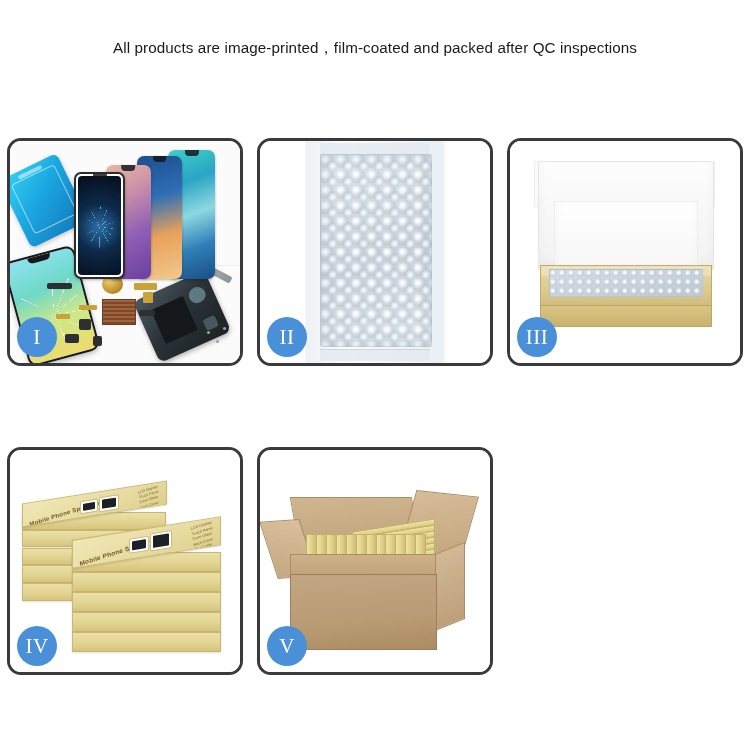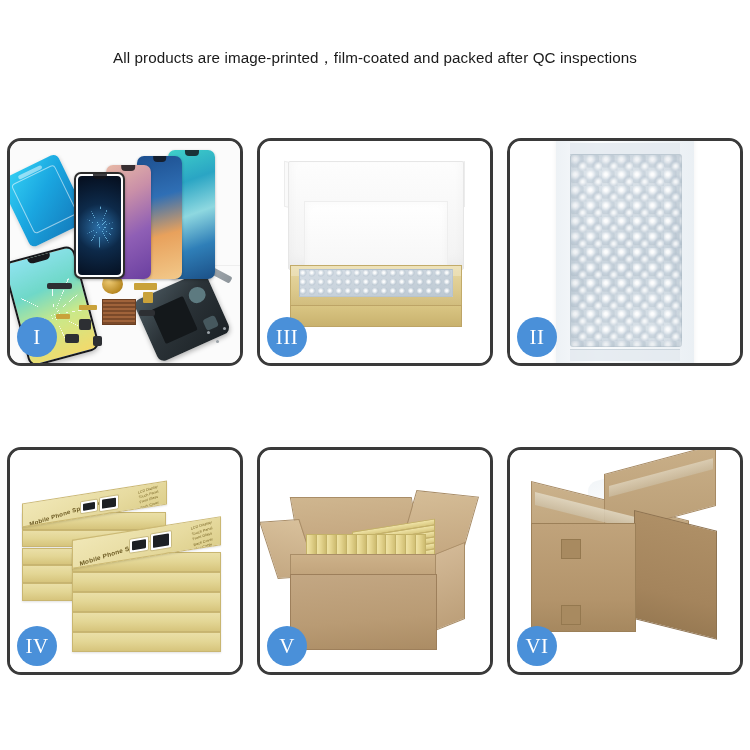--- a/index.html
+++ b/index.html
@@ -16,21 +16,21 @@
   .title {
     font-family: "Liberation Sans", sans-serif;
     font-size: 35px;
     font-weight: 400;
     letter-spacing: 1.4px;
     color: #111111;
     line-height: 1.05;
     white-space: nowrap;
   }
   .subtitle {
-    margin-top: 18px;
+    margin-top: 8px;
     font-family: "Liberation Sans", sans-serif;
     font-size: 15.2px;
     font-weight: 400;
     color: #1a1a1a;
     letter-spacing: .1px;
     white-space: nowrap;
     text-align: center;
   }
 
   
@@ -402,47 +402,47 @@
         <div class="tool"></div>
         <div class="screw" style="right:9%;bottom:9%"></div>
         <div class="screw" style="right:13%;bottom:13%"></div>
         <div class="screw" style="right:6%;bottom:15%"></div>
       </div>
       <div class="badge">I</div>
     </div>
 
     <div class="panel">
       <div class="stage">
+        <div class="p2bg"></div>
+        <div class="wrapsheet"></div>
+        <div class="sealtop"></div>
+        <div class="bubbles"></div>
+        <div class="sealbot"></div>
+      </div>
+      <div class="badge">II</div>
+    </div>
+
+    <div class="panel">
+      <div class="stage">
         <div class="p3bg"></div>
         <div class="lidear-l"></div>
         <div class="lidear-r"></div>
         <div class="lidback"></div>
         <div class="foam"></div>
         <div class="sideL"></div>
         <div class="sideR"></div>
         <div class="boxbase"></div>
         <div class="innerwrap"></div>
         <div class="boxfront"></div>
       </div>
       <div class="badge">III</div>
     </div>
 
     <div class="panel">
       <div class="stage">
-        <div class="p2bg"></div>
-        <div class="wrapsheet"></div>
-        <div class="sealtop"></div>
-        <div class="bubbles"></div>
-        <div class="sealbot"></div>
-      </div>
-      <div class="badge">II</div>
-    </div>
-
-    <div class="panel">
-      <div class="stage">
         <div class="p4bg"></div>
 
         <div class="kbox" style="left:5%;top:28%;width:62%;height:7%;"></div>
         <div class="kbox" style="left:5%;top:36%;width:62%;height:7%;"></div>
         <div class="kbox" style="left:5%;top:44%;width:62%;height:7%;"></div>
         <div class="kbox" style="left:5%;top:52%;width:62%;height:7%;"></div>
         <div class="kbox" style="left:5%;top:60%;width:62%;height:7%;"></div>
         <div class="ktop" style="left:5%;top:19%;width:62%;height:10%;transform:skewY(-9deg);">
           <div class="klabel" style="left:4%;top:52%;font-size:6px;transform:rotate(-9deg);">Mobile Phone Spare Parts</div>
           <div class="kscreen" style="left:40%;top:26%;width:11%;height:52%">
@@ -505,30 +505,15 @@
           <div class="ybar" style="left:80%"></div>
           <div class="ybar" style="left:88%"></div>
         </div>
         <div class="cartontop"></div>
         <div class="cartonside"></div>
         <div class="cartonfront"></div>
       </div>
       <div class="badge">V</div>
     </div>
 
-    <div class="panel">
-      <div class="stage">
-        <div class="p6bg"></div>
-        <div class="sc-sheen"></div>
-        <div class="sc-top"></div>
-        <div class="sc-top2"></div>
-        <div class="sc-tape"></div>
-        <div class="sc-tape2"></div>
-        <div class="sc-side"></div>
-        <div class="sc-front"></div>
-        <div class="sc-patch" style="left:22%;top:40%;width:8%;height:8%"></div>
-        <div class="sc-patch" style="left:22%;top:70%;width:8%;height:8%"></div>
-      </div>
-      <div class="badge">VI</div>
-    </div>
 
   </div>
 </div>
 
 </body></html>

